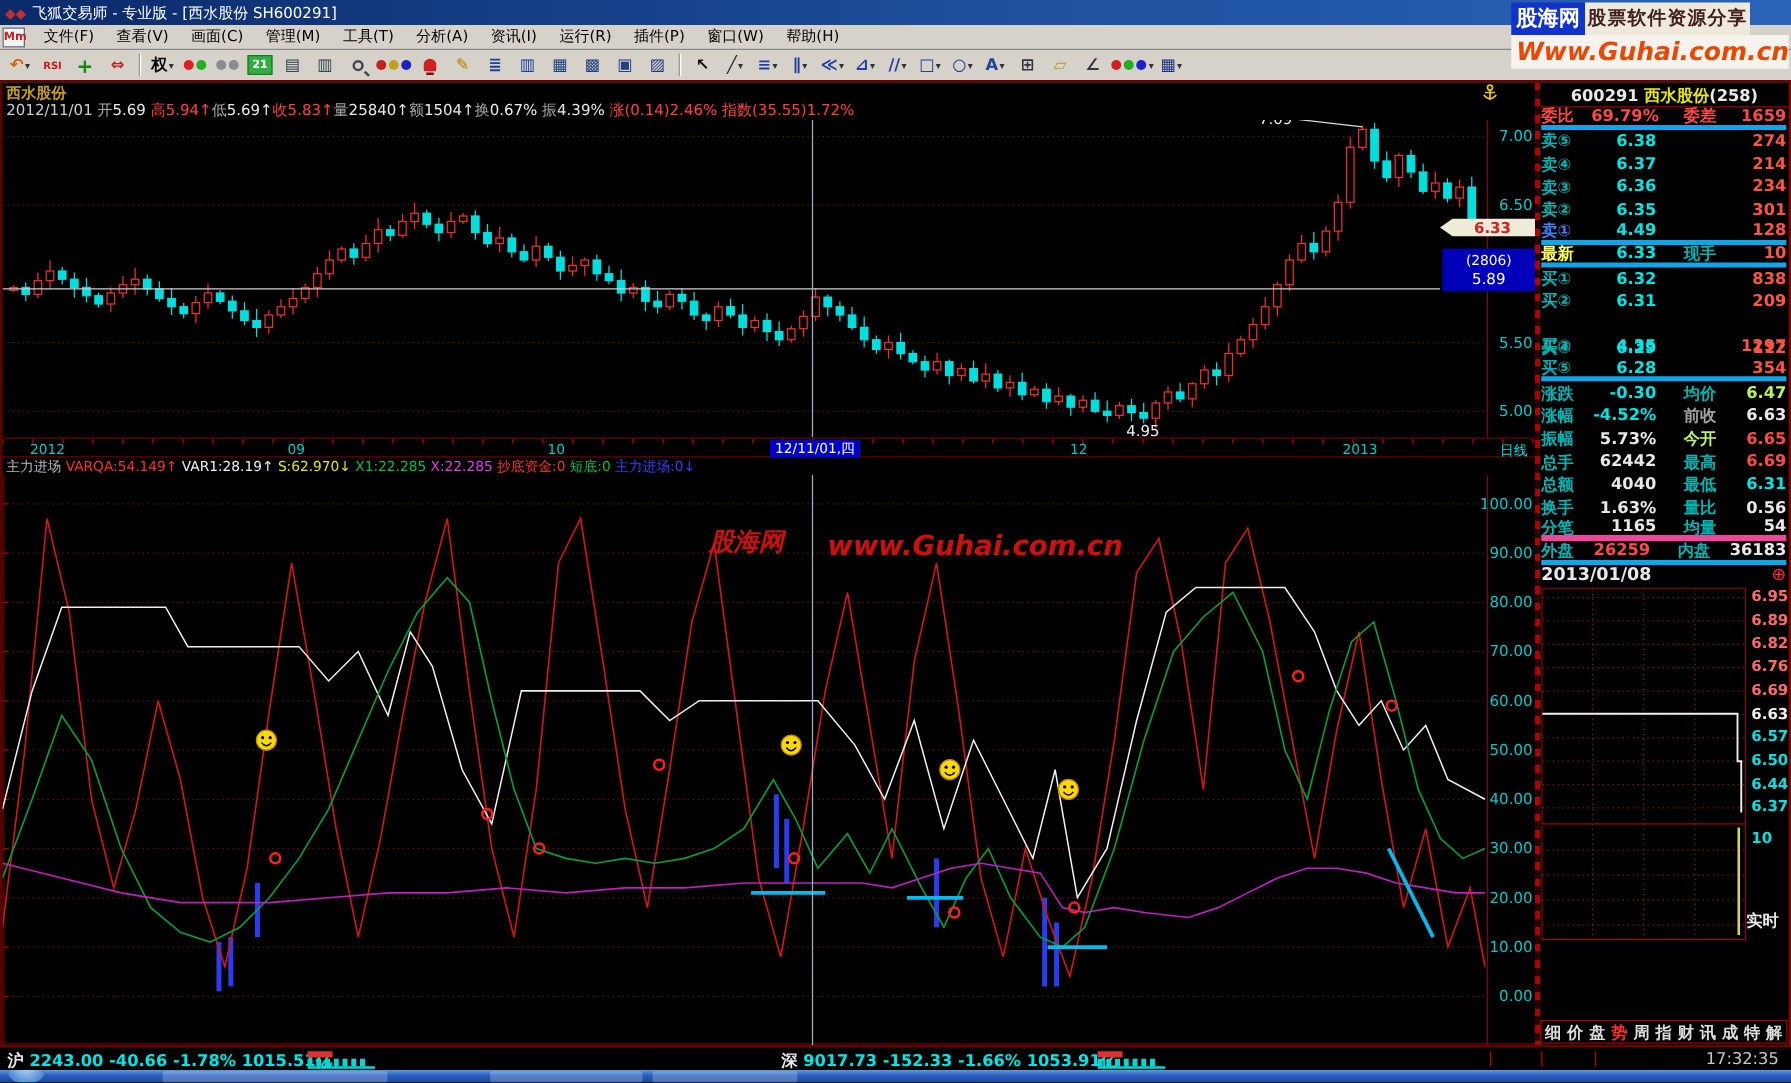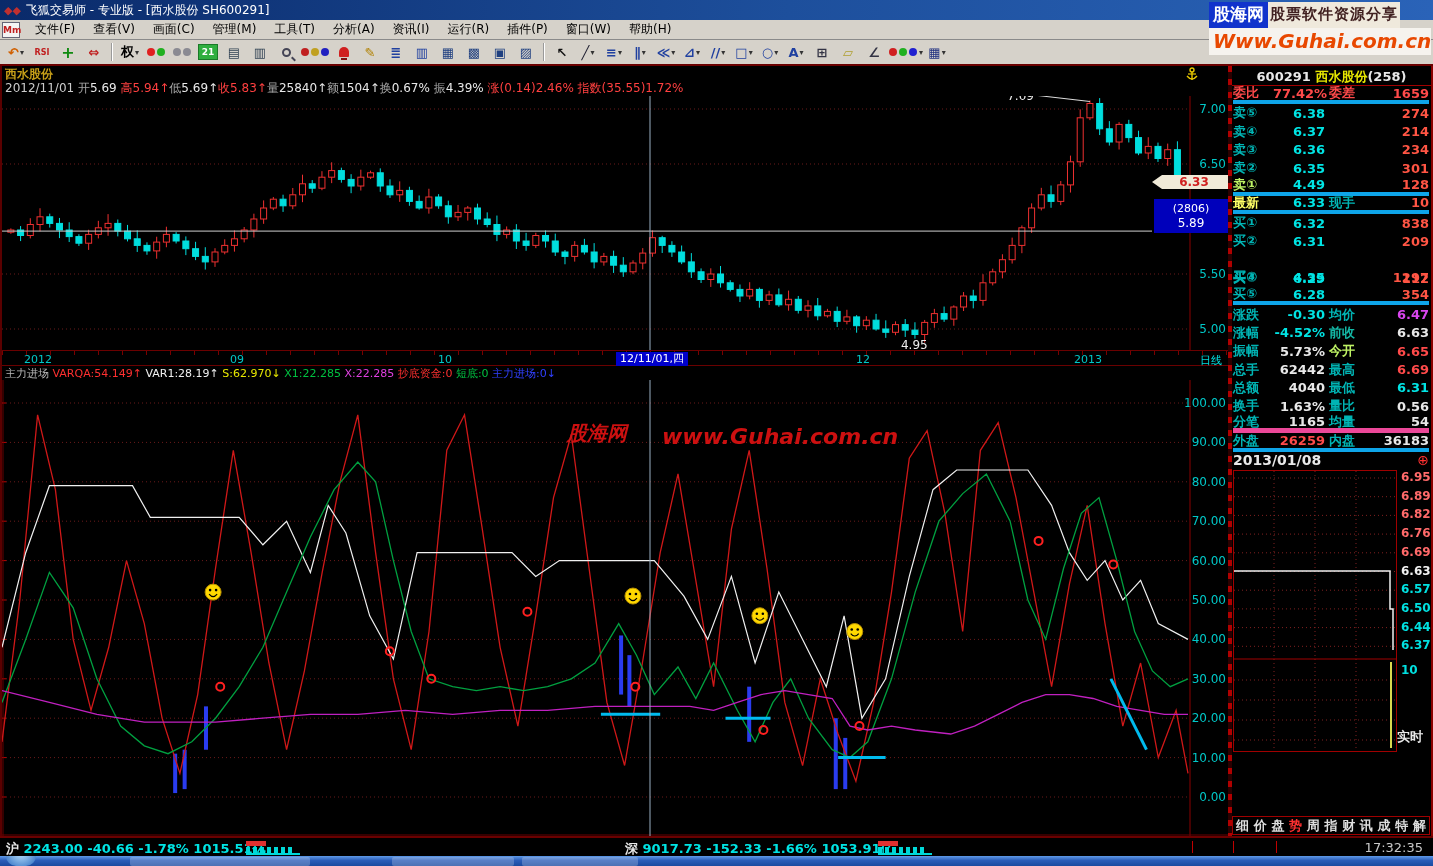--- a/index.html
+++ b/index.html
@@ -42,21 +42,21 @@
   .xperiod{position:absolute;right:6px;top:2px;color:#00e0e0}
   .ind-legend{position:absolute;left:3px;top:300px;font-size:11px;white-space:nowrap}
   #indSvg{position:absolute;left:0;top:314px}
   
   .right-panel{position:absolute;left:1228px;top:66px;width:205px;height:770px;background:#000;border-right:2px solid #8a0000;font-size:13px;font-weight:bold}
   .panel-ruler{position:absolute;left:0;top:0;width:4px;height:100%;background:repeating-linear-gradient(180deg,#b00000 0 6px,#2a0000 6px 13px)}
   .rp-head{position:absolute;left:4px;right:0;top:0;height:20px;text-align:center;border-bottom:1px solid #a00000;color:#e8e8e8;font-size:13px;padding-top:2px}
   .rp-row{position:absolute;left:5px;right:2px;height:18px;display:flex;align-items:center}
   .rp-l{width:40px}
   .rp-p{width:52px;text-align:right}
-  .rp-l2{width:44px;margin-left:4px}
+  .rp-l2{width:44px;margin-left:22px}
   .rp-v{flex:1;text-align:right}
   .bline{border-bottom:4px solid #0ea5e9}
   .bline2{border-bottom:5px solid #ec4899}
   .rp-date{position:absolute;left:5px;right:2px;color:#e8e8e8;font-size:14px}
   .mini{position:absolute;left:5px;top:404px;width:198px;height:282px}
   .mini-lab{position:absolute;width:36px;text-align:left;font-size:12px}
   .rp-tabs{position:absolute;left:4px;right:1px;top:750px;height:19px;border:1px solid #a00000;display:flex;justify-content:space-between;align-items:center;padding:0 3px;color:#ddd;font-size:13px}
   
   .statusbar{position:absolute;left:0;top:836px;width:100%;height:20px;background:#000;border-top:2px solid #6a0000;color:#00e4e4;font-size:13px;font-weight:bold}
   .sb-g{position:absolute;top:2px;white-space:nowrap}
@@ -595,21 +595,21 @@
         </g>
         <line x1="648" y1="0" x2="648" y2="456" stroke="#9ab0c4" stroke-width="1"></line>
       </svg>
   </div>
 
   <div class="right-panel" id="rightPanel">
     <div class="panel-ruler"></div>
   <div class="rp-head"><span>600291 </span><span style="color:#e8e800">西水股份</span><span>(258)</span></div>
       <div class="rp-row bline" style="top:20px">
         <span class="rp-l" style="color:#ff4a4a">委比</span>
-        <span class="rp-p" style="color:#ff4a4a">77.42%</span>
+        <span class="rp-p" style="color:#ff4a4a">69.79%</span>
         <span class="rp-l2" style="color:#ff4a4a">委差</span>
         <span class="rp-v" style="color:#ff4a4a">1659</span>
       </div>
       <div class="rp-row " style="top:38.3px">
         <span class="rp-l" style="color:#00b4b4">卖⑤</span>
         <span class="rp-p" style="color:#00e4e4">6.38</span>
         <span class="rp-v" style="color:#ff5544">274</span>
       </div>
       <div class="rp-row " style="top:56.599999999999994px">
         <span class="rp-l" style="color:#00b4b4">卖④</span>
@@ -620,21 +620,21 @@
         <span class="rp-l" style="color:#00b4b4">卖③</span>
         <span class="rp-p" style="color:#00e4e4">6.36</span>
         <span class="rp-v" style="color:#ff5544">234</span>
       </div>
       <div class="rp-row " style="top:93.19999999999999px">
         <span class="rp-l" style="color:#00b4b4">卖②</span>
         <span class="rp-p" style="color:#00e4e4">6.35</span>
         <span class="rp-v" style="color:#ff5544">301</span>
       </div>
       <div class="rp-row bline" style="top:111.49999999999999px">
-        <span class="rp-l" style="color:#bef264">卖①</span>
+        <span class="rp-l" style="color:#3b82f6">卖①</span>
         <span class="rp-p" style="color:#00e4e4">4.49</span>
         <span class="rp-v" style="color:#ff5544">128</span>
       </div>
       <div class="rp-row bline" style="top:129.79999999999998px">
         <span class="rp-l" style="color:#ffff66">最新</span>
         <span class="rp-p" style="color:#00e4e4">6.33</span>
         <span class="rp-l2" style="color:#00b4b4">现手</span>
         <span class="rp-v" style="color:#ff5544">10</span>
       </div>
       <div class="rp-row " style="top:148.1px">
@@ -659,26 +659,26 @@
       </div>
       <div class="rp-row bline" style="top:221.30000000000004px">
         <span class="rp-l" style="color:#00b4b4">买⑤</span>
         <span class="rp-p" style="color:#00e4e4">6.28</span>
         <span class="rp-v" style="color:#ff5544">354</span>
       </div>
       <div class="rp-row " style="top:239.60000000000005px">
         <span class="rp-l" style="color:#00b4b4">涨跌</span>
         <span class="rp-p" style="color:#00e4e4">-0.30</span>
         <span class="rp-l2" style="color:#00b4b4">均价</span>
-        <span class="rp-v" style="color:#d946ef">6.47</span>
+        <span class="rp-v" style="color:#bef264">6.47</span>
       </div>
       <div class="rp-row " style="top:257.90000000000003px">
         <span class="rp-l" style="color:#00b4b4">涨幅</span>
         <span class="rp-p" style="color:#00e4e4">-4.52%</span>
-        <span class="rp-l2" style="color:#14b8a6">前收</span>
+        <span class="rp-l2" style="color:#a3a3a3">前收</span>
         <span class="rp-v" style="color:#e8e8e8">6.63</span>
       </div>
       <div class="rp-row " style="top:276.20000000000005px">
         <span class="rp-l" style="color:#00b4b4">振幅</span>
         <span class="rp-p" style="color:#e8e8e8">5.73%</span>
         <span class="rp-l2" style="color:#bef264">今开</span>
         <span class="rp-v" style="color:#ff4a4a">6.65</span>
       </div>
       <div class="rp-row " style="top:294.50000000000006px">
         <span class="rp-l" style="color:#00b4b4">总手</span>

